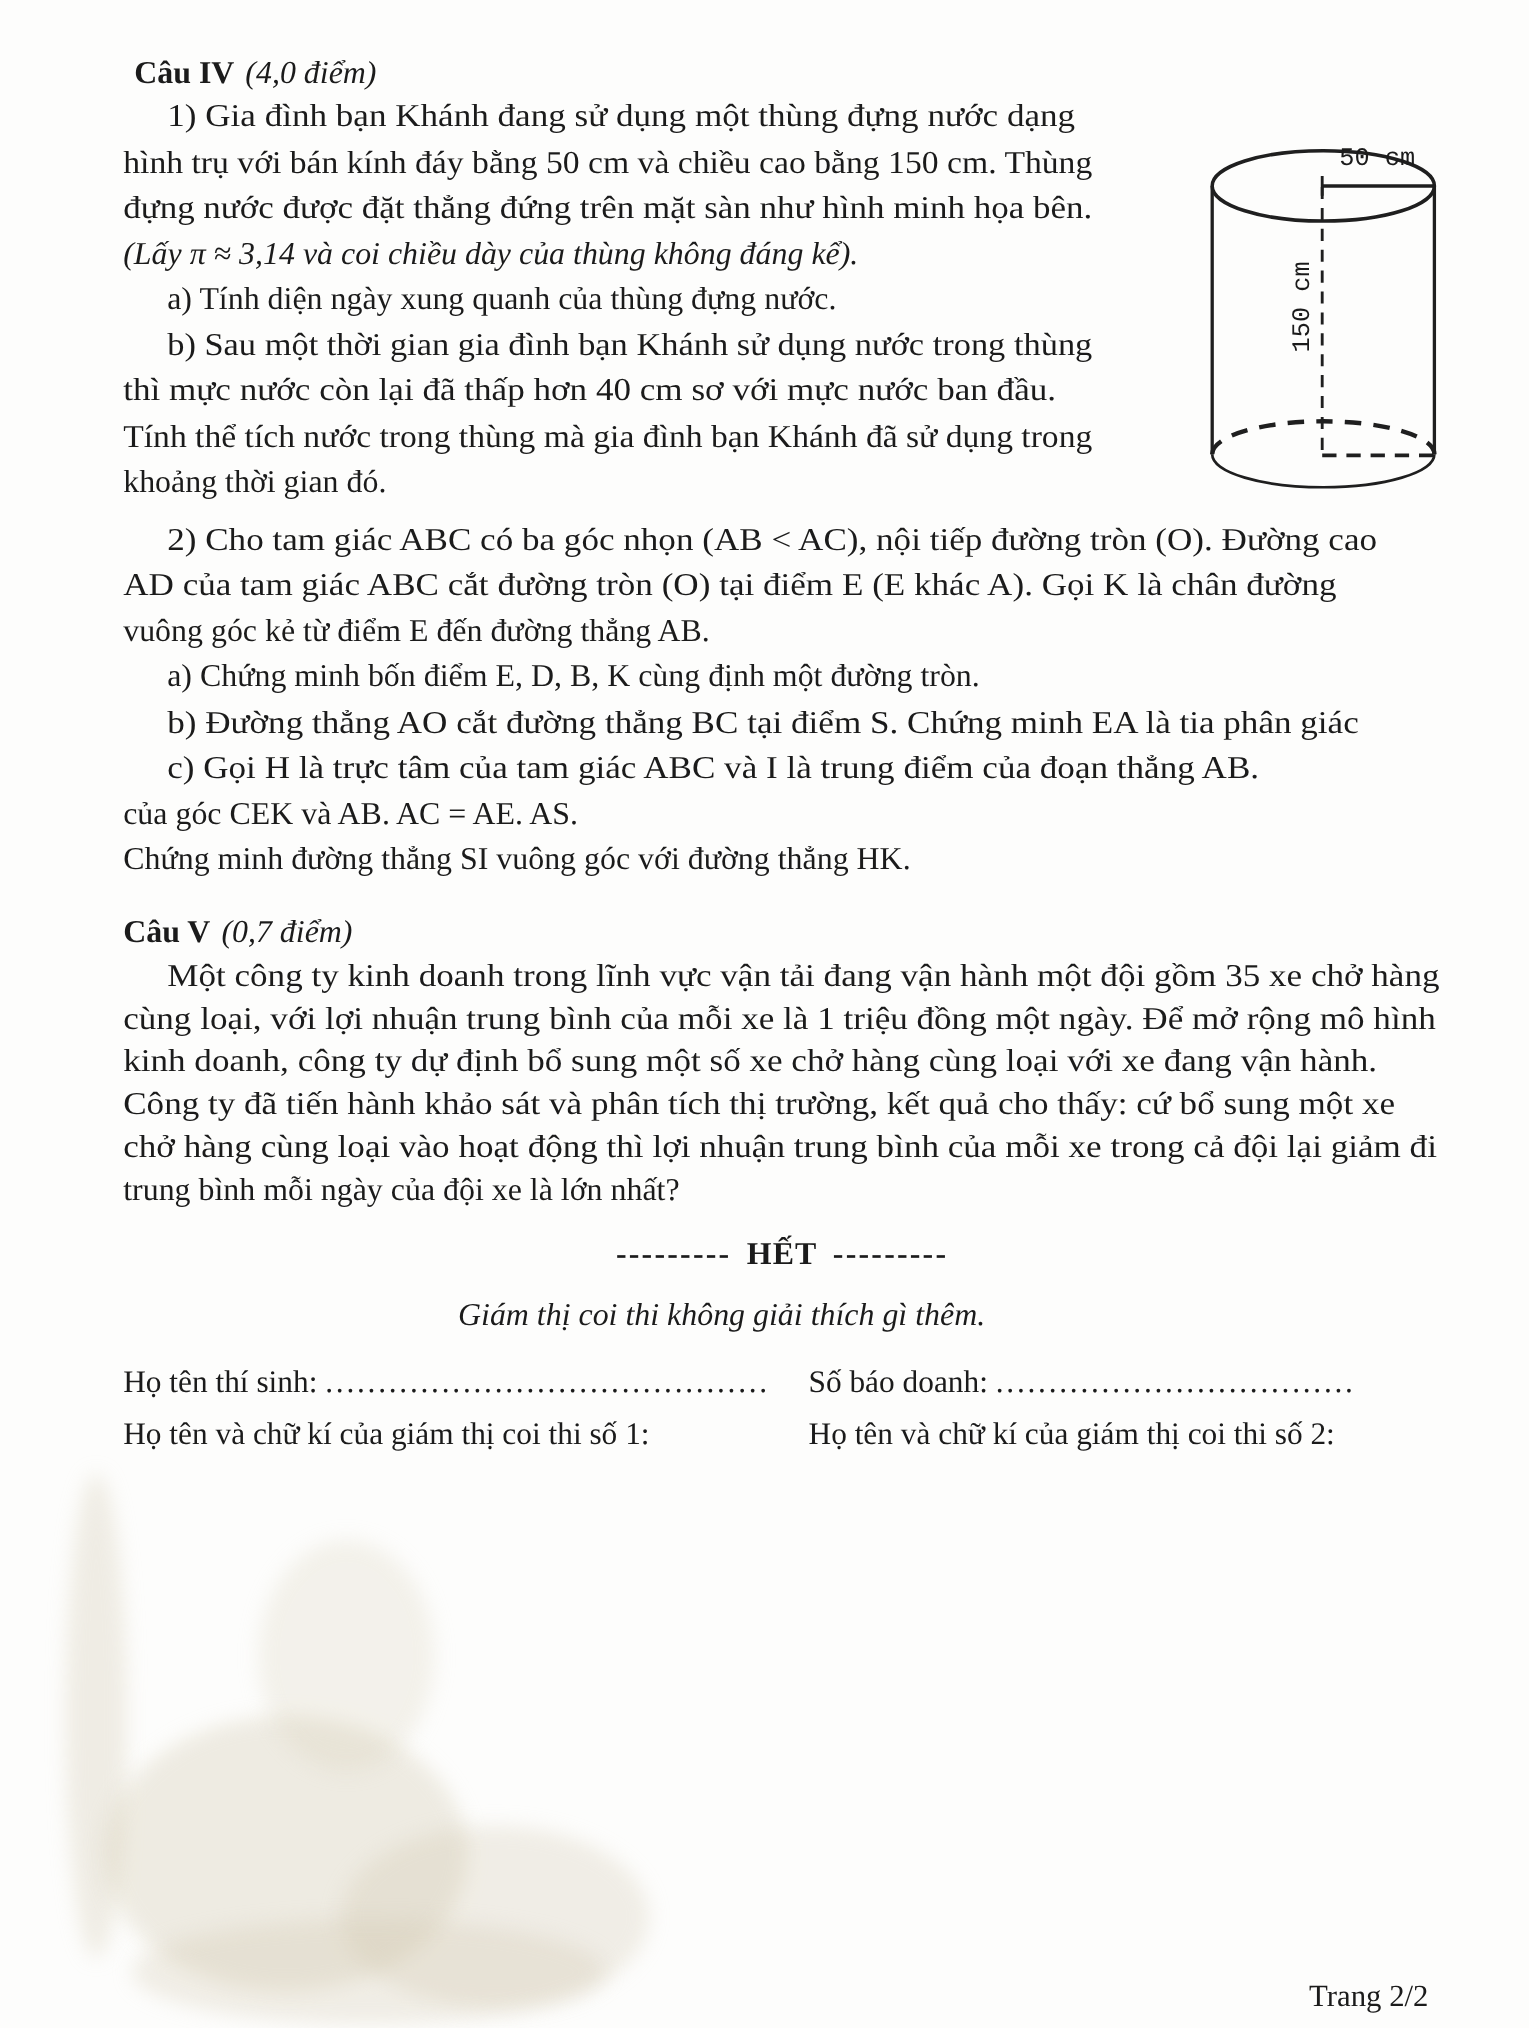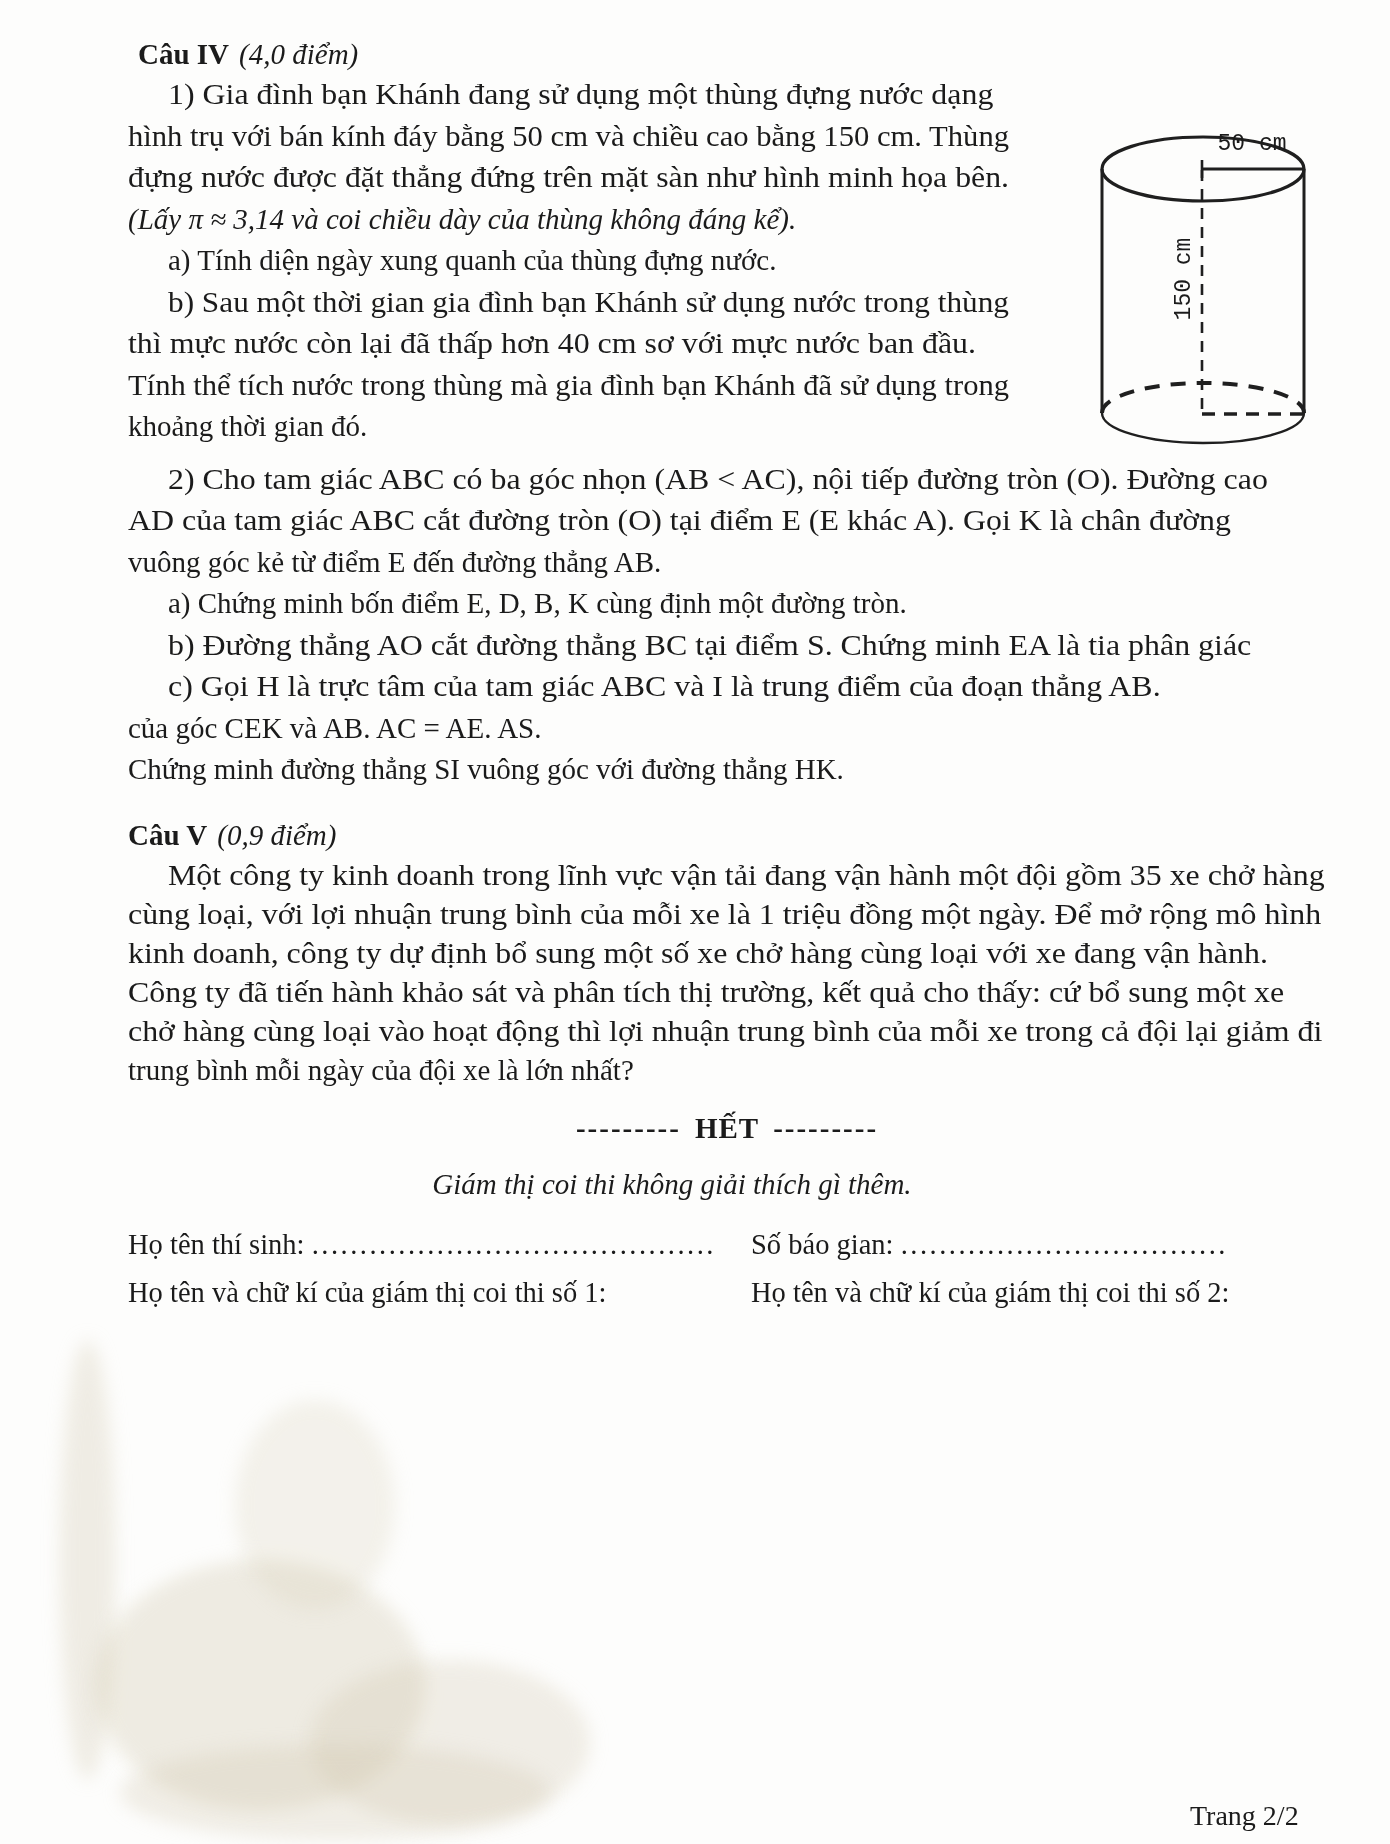--- a/index.html
+++ b/index.html
@@ -1,18 +1,18 @@
 <!DOCTYPE html>
 <html><head>
 <meta charset="utf-8">
 <style>
   html,body{margin:0;padding:0;background:#fdfdfc;}
   .page{position:relative;width:1390px;height:1844px;background:#fdfdfc;overflow:hidden;
         font-family:"Liberation Serif","DejaVu Serif",serif;color:#1b1b1b;}
-  .doc{position:absolute;left:112px;top:0;width:1198px;padding-top:34px;margin-left:16px;}
+  .doc{position:absolute;left:112px;top:12px;width:1198px;padding-top:34px;}
 
   .hd{height:40px;line-height:40px;font-size:29px;white-space:nowrap;}
   .hd .hb{font-weight:bold;}
   .hd .hi{font-style:italic;margin-left:10px;}
   .h4{margin-left:10px;}
   .h5{margin-top:23px;height:42px;line-height:42px;}
 
   .ln{height:41.5px;line-height:41.5px;font-size:29px;overflow:visible;}
   .ln .txt{display:inline-block;white-space:nowrap;transform-origin:0 60%;}
   .nj,.nji,.ne,.nei{width:881px;}
@@ -69,38 +69,38 @@
         <div class="ln ne"><span class="txt">khoảng thời gian đó.</span></div>
         <div class="spacer"></div>
         <div class="ln fji"><span class="txt" style="transform: scaleX(1.1);">2)  Cho tam giác ABC có ba góc nhọn (AB &lt; AC), nội tiếp đường tròn (O). Đường cao</span></div>
         <div class="ln fj"><span class="txt" style="transform: scaleX(1.1);">AD của tam giác ABC cắt đường tròn (O) tại điểm E (E khác A). Gọi K là chân đường</span></div>
         <div class="ln fe"><span class="txt">vuông góc kẻ từ điểm E đến đường thẳng AB.</span></div>
         <div class="ln fei"><span class="txt">a)  Chứng minh bốn điểm E, D, B, K cùng định một đường tròn.</span></div>
         <div class="ln fji"><span class="txt" style="transform: scaleX(1.1);">b)  Đường thẳng AO cắt đường thẳng BC tại điểm S. Chứng minh EA là tia phân giác</span></div>
         <div class="ln fji"><span class="txt" style="transform: scaleX(1.1);">c)  Gọi H là trực tâm của tam giác ABC và I là trung điểm của đoạn thẳng AB.</span></div>
         <div class="ln fe"><span class="txt">của góc CEK và AB. AC = AE. AS.</span></div>
         <div class="ln fe"><span class="txt">Chứng minh đường thẳng SI vuông góc với đường thẳng HK.</span></div>
-        <div class="hd h5"><span class="hb">Câu V</span><span class="hi">(0,9 điểm)</span></div>
+        <div class="hd h5"><span class="hb">Câu V</span><span class="hi">(0,7 điểm)</span></div>
         <div class="ln vji"><span class="txt" style="transform: scaleX(1.1);">Một công ty kinh doanh trong lĩnh vực vận tải đang vận hành một đội gồm 35 xe chở hàng</span></div>
         <div class="ln vj"><span class="txt" style="transform: scaleX(1.1);">cùng loại, với lợi nhuận trung bình của mỗi xe là 1 triệu đồng một ngày. Để mở rộng mô hình</span></div>
         <div class="ln vj"><span class="txt" style="transform: scaleX(1.1);">kinh doanh, công ty dự định bổ sung một số xe chở hàng cùng loại với xe đang vận hành.</span></div>
         <div class="ln vj"><span class="txt" style="transform: scaleX(1.1);">Công ty đã tiến hành khảo sát và phân tích thị trường, kết quả cho thấy: cứ bổ sung một xe</span></div>
         <div class="ln vj"><span class="txt" style="transform: scaleX(1.1);">chở hàng cùng loại vào hoạt động thì lợi nhuận trung bình của mỗi xe trong cả đội lại giảm đi</span></div>
         <div class="ln ve"><span class="txt">trung bình mỗi ngày của đội xe là lớn nhất?</span></div>
       </div>
 
     <div class="het">
       <span class="dash">---------</span><span class="word">HẾT</span><span class="dash">---------</span>
     </div>
 
     <div class="note">Giám thị coi thi không giải thích gì thêm.</div>
 
     <div class="frow frow1">
       <span>Họ tên thí sinh: </span><span class="fdots">..........................................</span>
-      <span class="rpart"><span>Số báo gian: </span><span class="fdots">..................................</span></span>
+      <span class="rpart"><span>Số báo doanh: </span><span class="fdots">..................................</span></span>
     </div>
 
     <div class="frow frow2">
       <span>Họ tên và chữ kí của giám thị coi thi số 1:</span>
       <span class="rpart">Họ tên và chữ kí của giám thị coi thi số 2:</span>
     </div>
   </div>
 
   <div class="figure">
     <svg width="220" height="330" viewBox="0 0 220 330">

